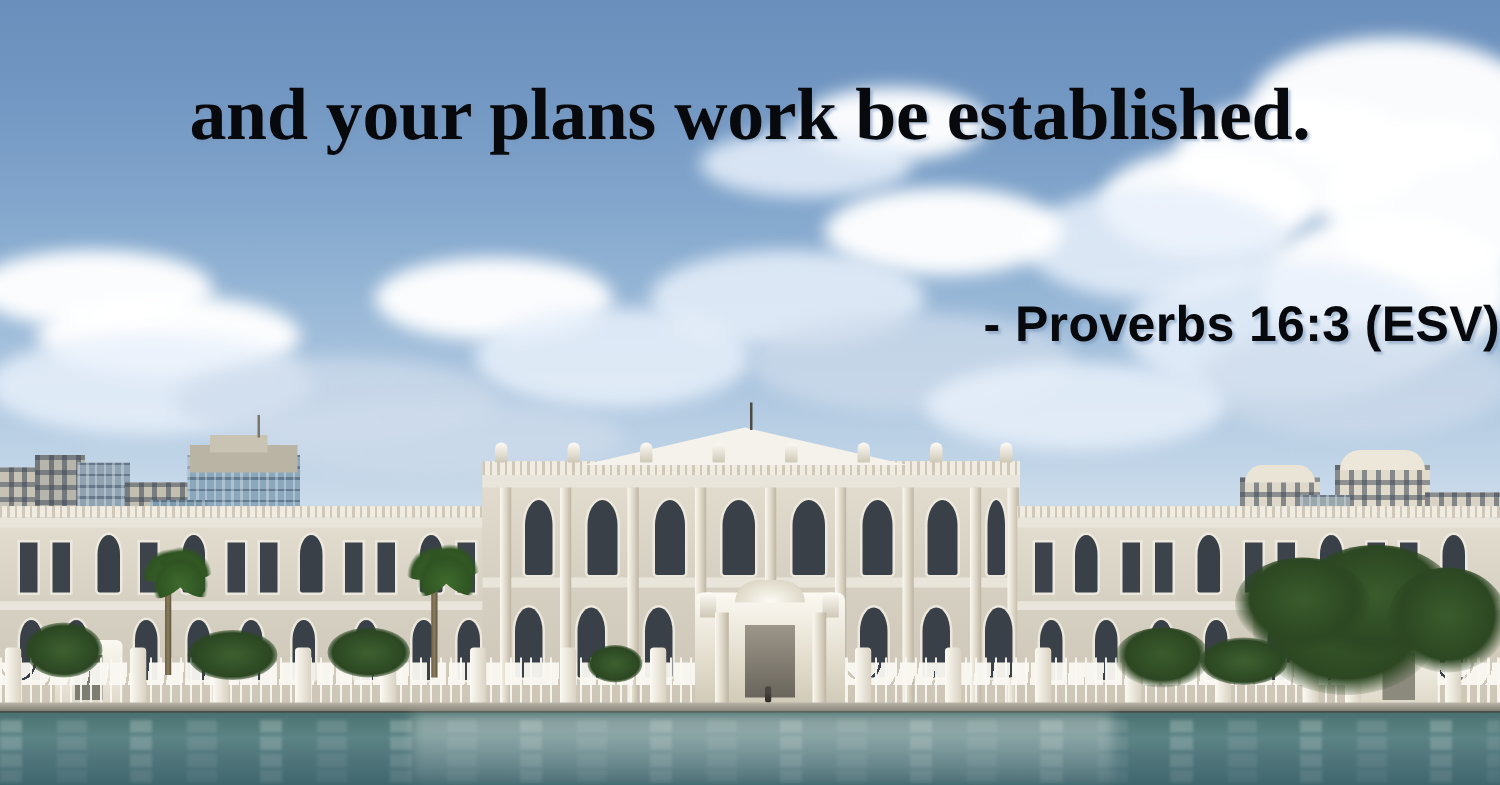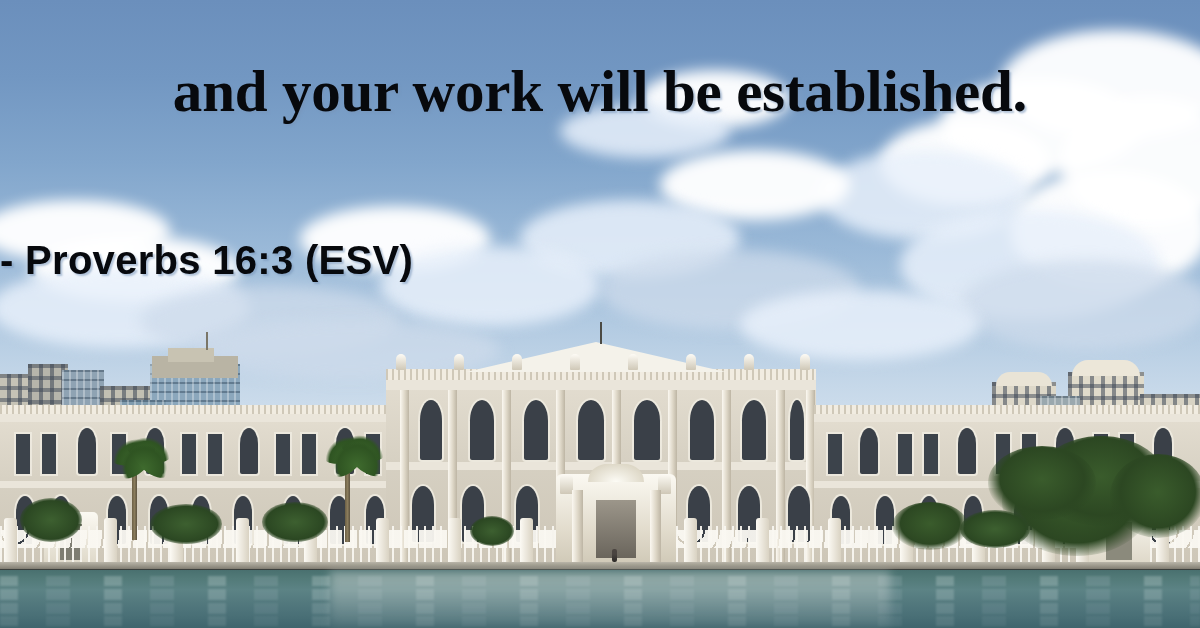--- a/index.html
+++ b/index.html
@@ -149,29 +149,30 @@
     color:#07090d;
     font-size:59px;
     line-height:75px;
     letter-spacing:-0.2px;
     text-shadow:2px 2px 2px rgba(120,150,185,.55);
     white-space:nowrap;
   }
   .verse .vl{ display:block; }
   .ref{
     position:absolute; left:0; top:236px; width:1200px;
-    text-align:left;
+    text-align:right;
     font-family:"Liberation Sans", sans-serif;
     font-weight:bold;
     color:#07090d;
     font-size:40px;
     line-height:48px;
     letter-spacing:0.3px;
     text-shadow:2px 2px 2px rgba(120,150,185,.55);
     white-space:nowrap;
+    padding-left:40px;
   }
 </style>
 </head>
 <body>
 
 <div class="stage">
 
   <div class="sky"></div>
 
   <div class="cloud cl-w" style="left:1000px;top:30px;width:230px;height:110px;"></div>
@@ -419,17 +420,17 @@
   <div class="ripple" style="bottom:42px;height:10px;"></div>
   <div class="ripple" style="bottom:28px;height:11px;opacity:.85;"></div>
   <div class="ripple" style="bottom:14px;height:11px;opacity:.6;"></div>
   <div class="ripple" style="bottom:2px;height:10px;opacity:.45;"></div>
 
   <div style="position:absolute;left:330px;bottom:0;width:560px;height:56px;
               background:linear-gradient(to bottom,rgba(205,214,212,.55),rgba(150,170,172,.15));
               filter:blur(5px);"></div>
 
   <div class="verse">
-    <span class="vl">and your work will be established.</span>
+    <span class="vl">and your plans work be established.</span>
   </div>
   <div class="ref">- Proverbs 16:3 (ESV)</div>
 
 </div>
 
 </body></html>

